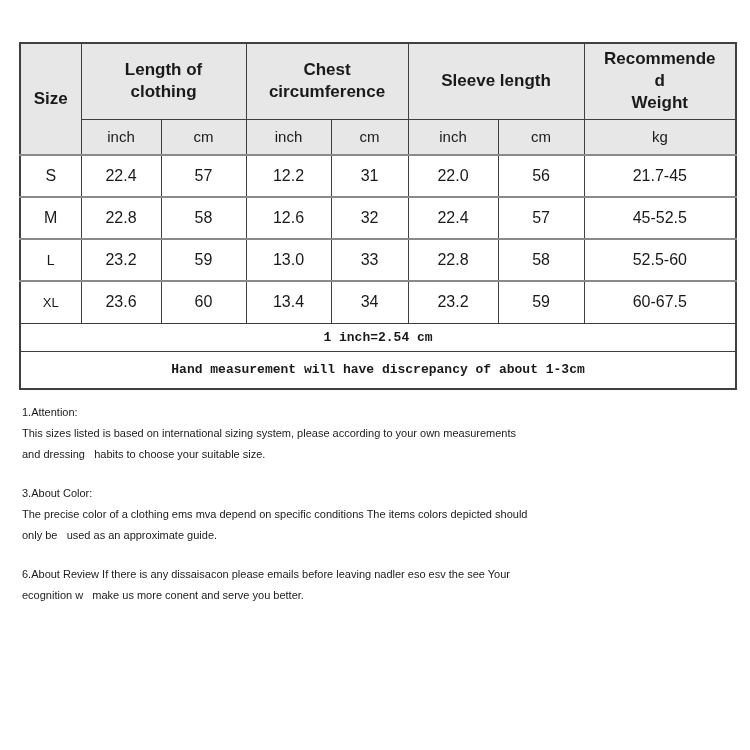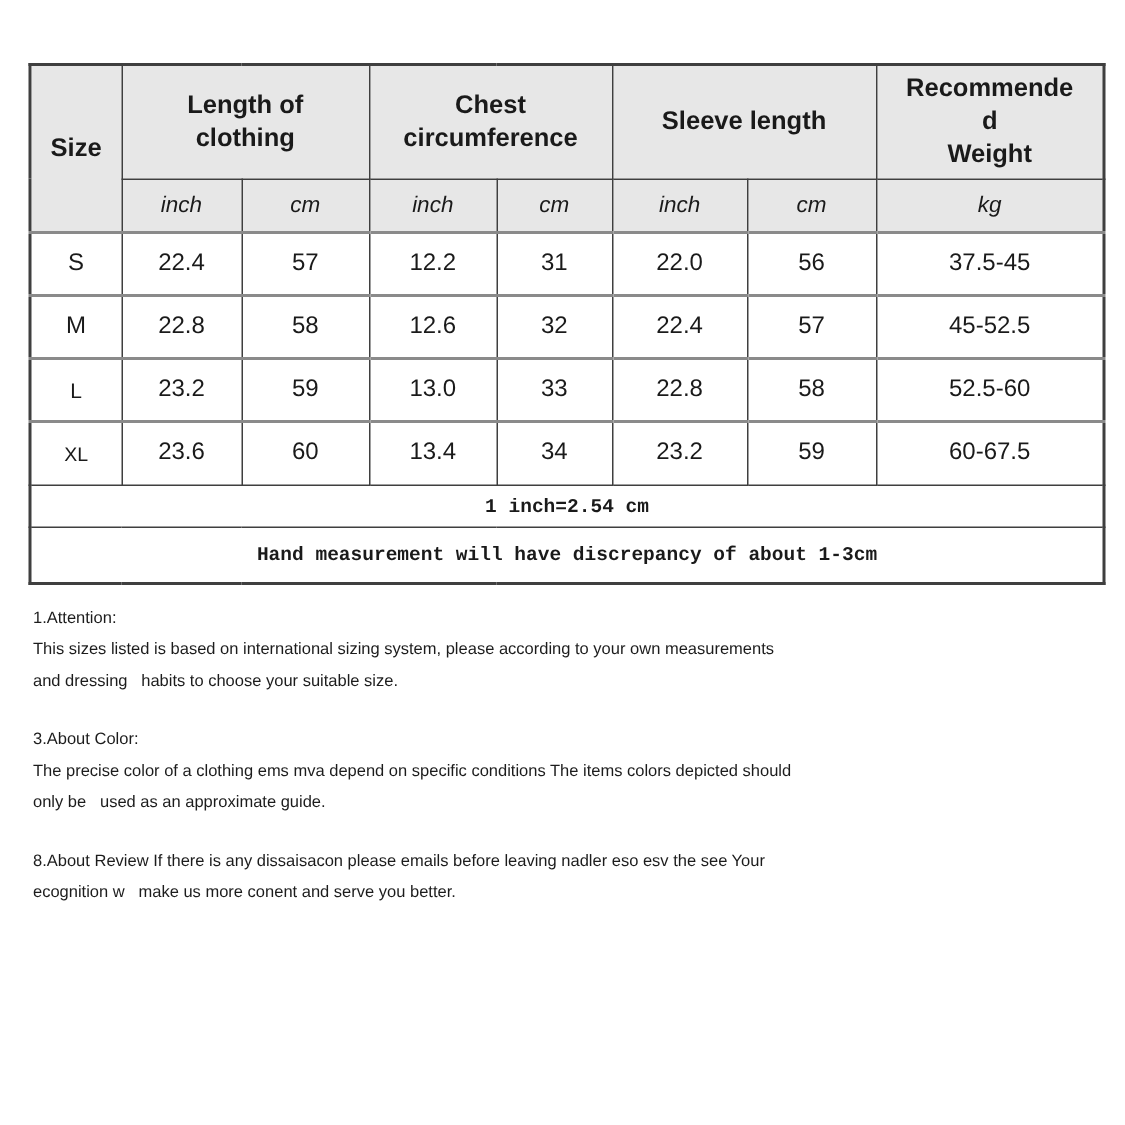--- a/index.html
+++ b/index.html
@@ -31,21 +31,21 @@
     font-weight: bold;
     font-size: 17px;
     line-height: 1.3;
     white-space: pre-line;
   }
   .size-table thead tr.units-row th {
     font-weight: normal;
     font-size: 15px;
   }
   tr.group-row { height: 76px; }
-  tr.units-row { height: 36px; font-style: italic; }
+  tr.units-row { height: 36px; }
   tr.data-row  { height: 42px; background: #ffffff; }
   tr.data-row td { font-size: 16px; border-top: 2px solid #8a8a8a; }
   td.size-cell { font-size: 17px; }
   tr.row-l td.size-cell  { font-size: 14px; }
   tr.row-xl td.size-cell { font-size: 13px; margin-left: 43px; }
   tr.note-row td {
     font-family: Liberation Mono, monospace;
     font-weight: bold;
     font-size: 13px;
     background: #ffffff;
@@ -105,21 +105,21 @@
     </thead>
     <tbody>
       <tr class="data-row row-s">
         <td class="size-cell">S</td>
         <td>22.4</td>
         <td>57</td>
         <td>12.2</td>
         <td>31</td>
         <td>22.0</td>
         <td>56</td>
-        <td>37.5-45</td>
+        <td>21.7-45</td>
       </tr>
       <tr class="data-row row-m">
         <td class="size-cell">M</td>
         <td>22.8</td>
         <td>58</td>
         <td>12.6</td>
         <td>32</td>
         <td>22.4</td>
         <td>57</td>
         <td>45-52.5</td>
@@ -153,17 +153,17 @@
     </tbody>
   </table>
 
   <div class="sections">
     <p>1.Attention:
 This sizes listed is based on international sizing system, please according to your own measurements
 and dressing   habits to choose your suitable size.</p>
     <p>3.About Color:
 The precise color of a clothing ems mva depend on specific conditions The items colors depicted should
 only be   used as an approximate guide.</p>
-    <p>8.About Review If there is any dissaisacon please emails before leaving nadler eso esv the see Your
+    <p>6.About Review If there is any dissaisacon please emails before leaving nadler eso esv the see Your
 ecognition w   make us more conent and serve you better.</p>
   </div>
 
 </div>
 
 </body></html>

